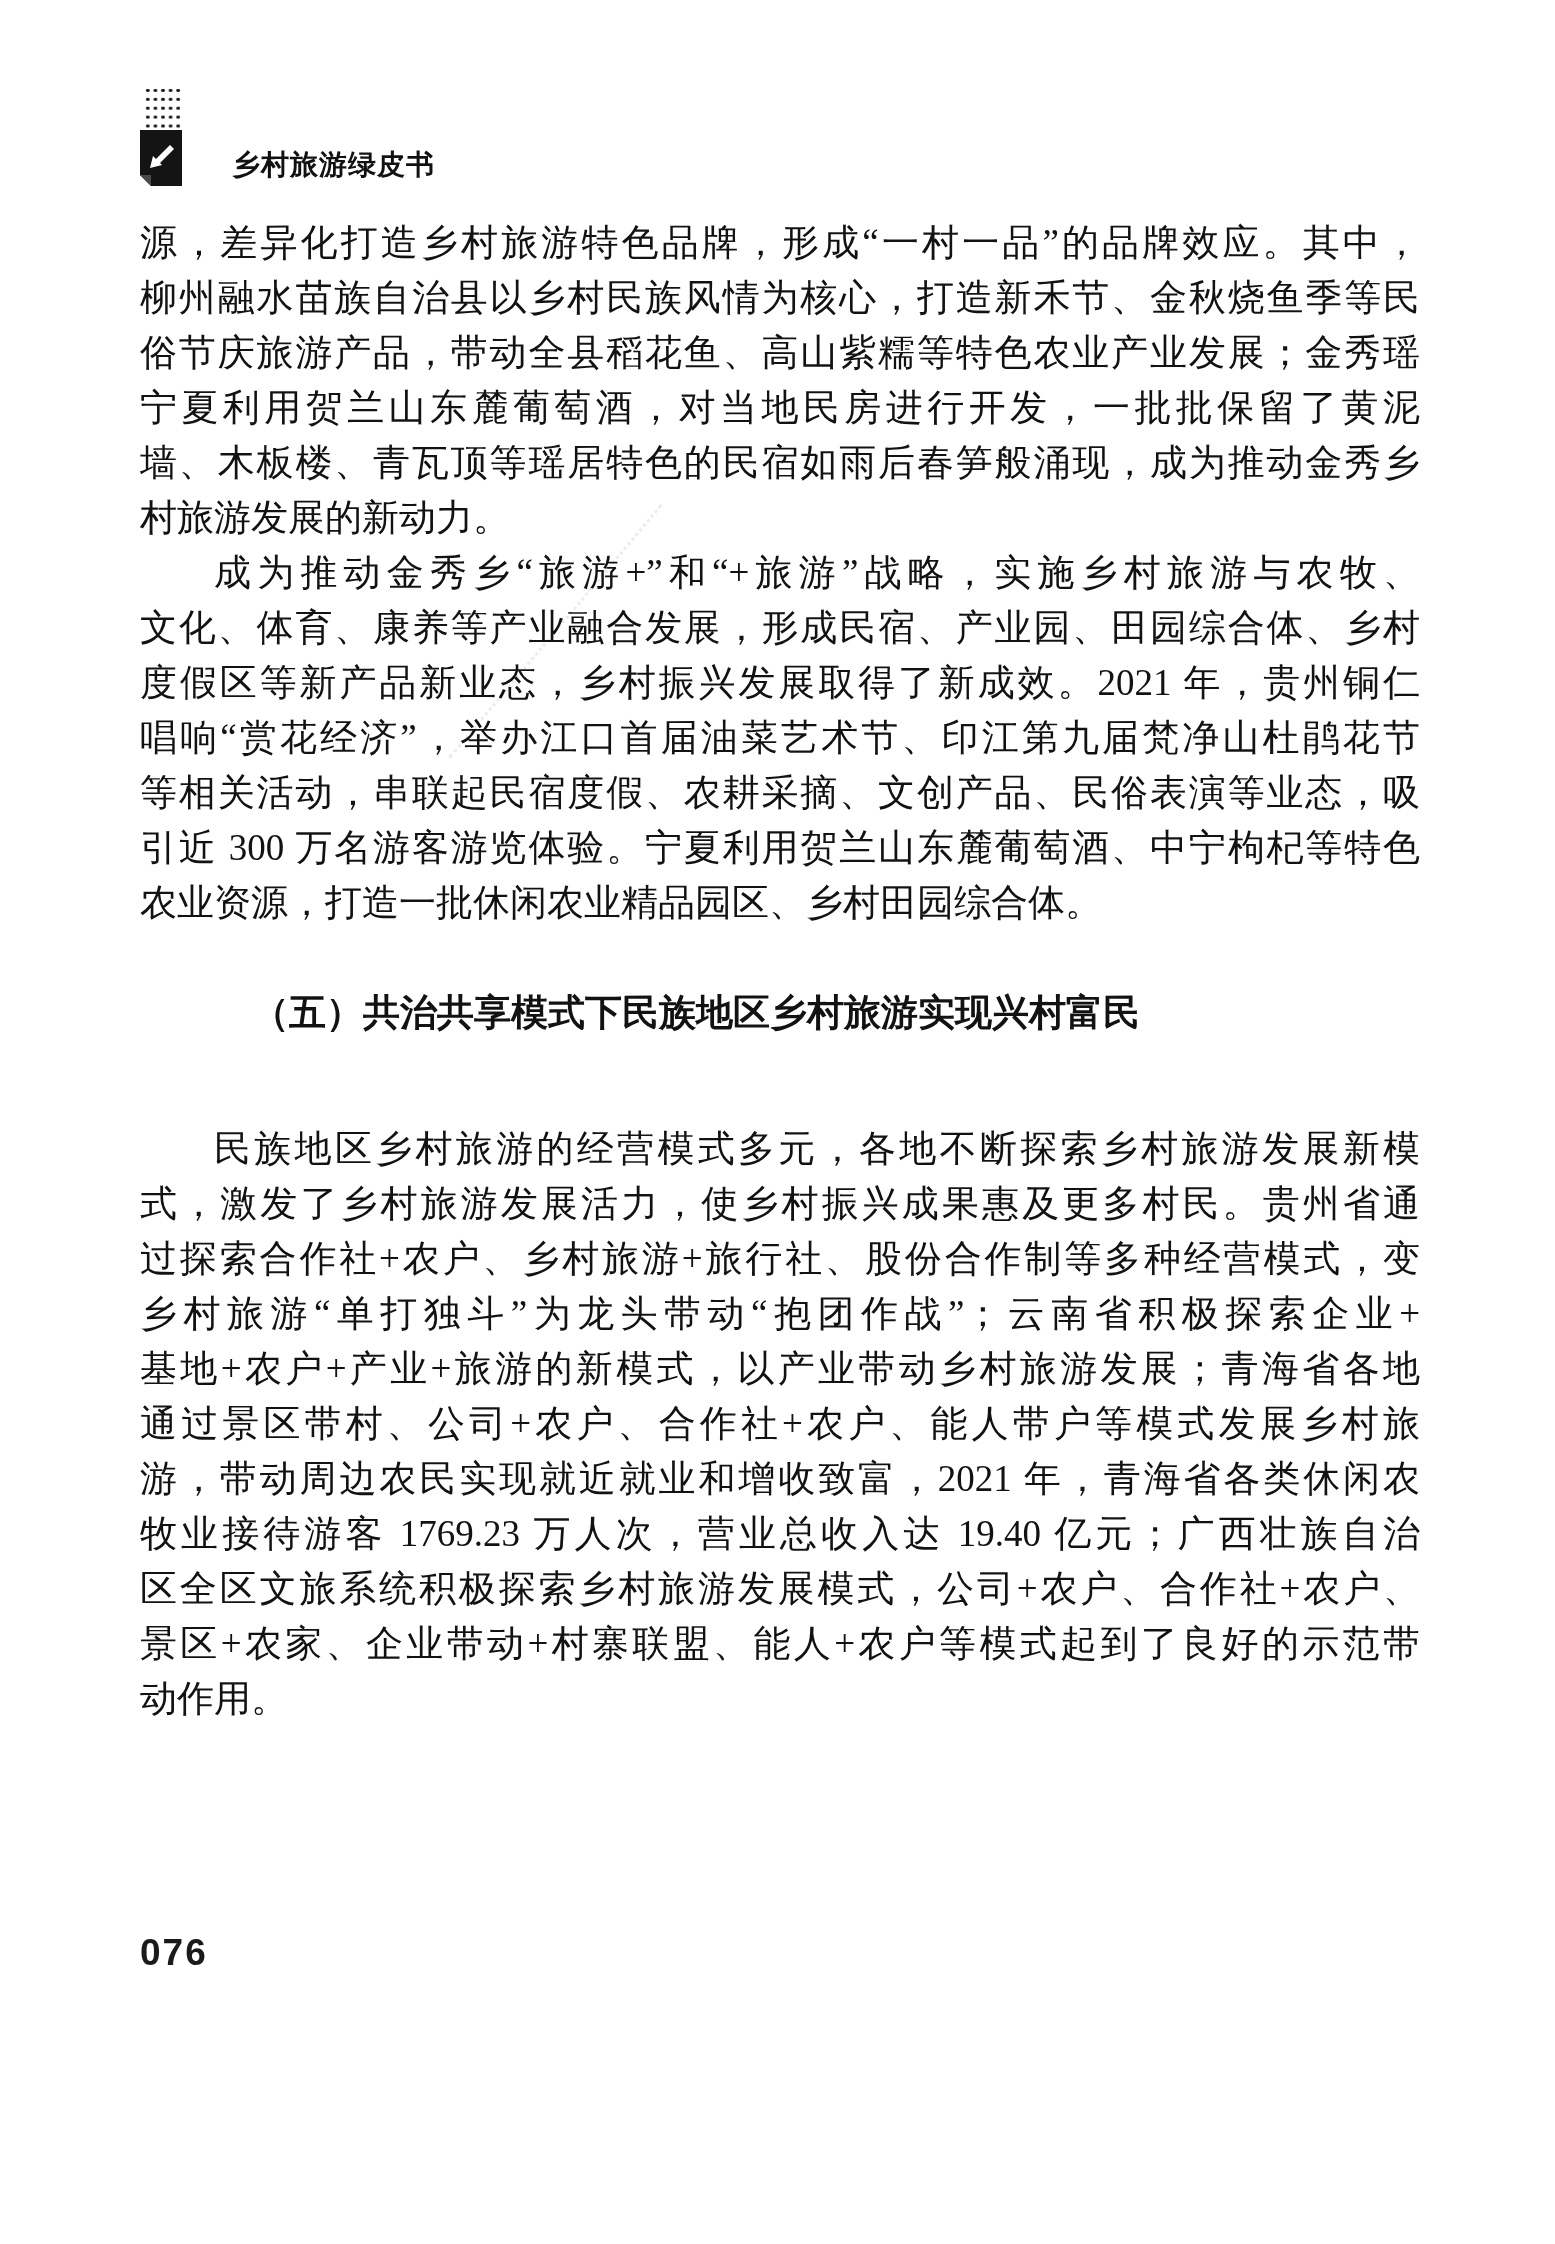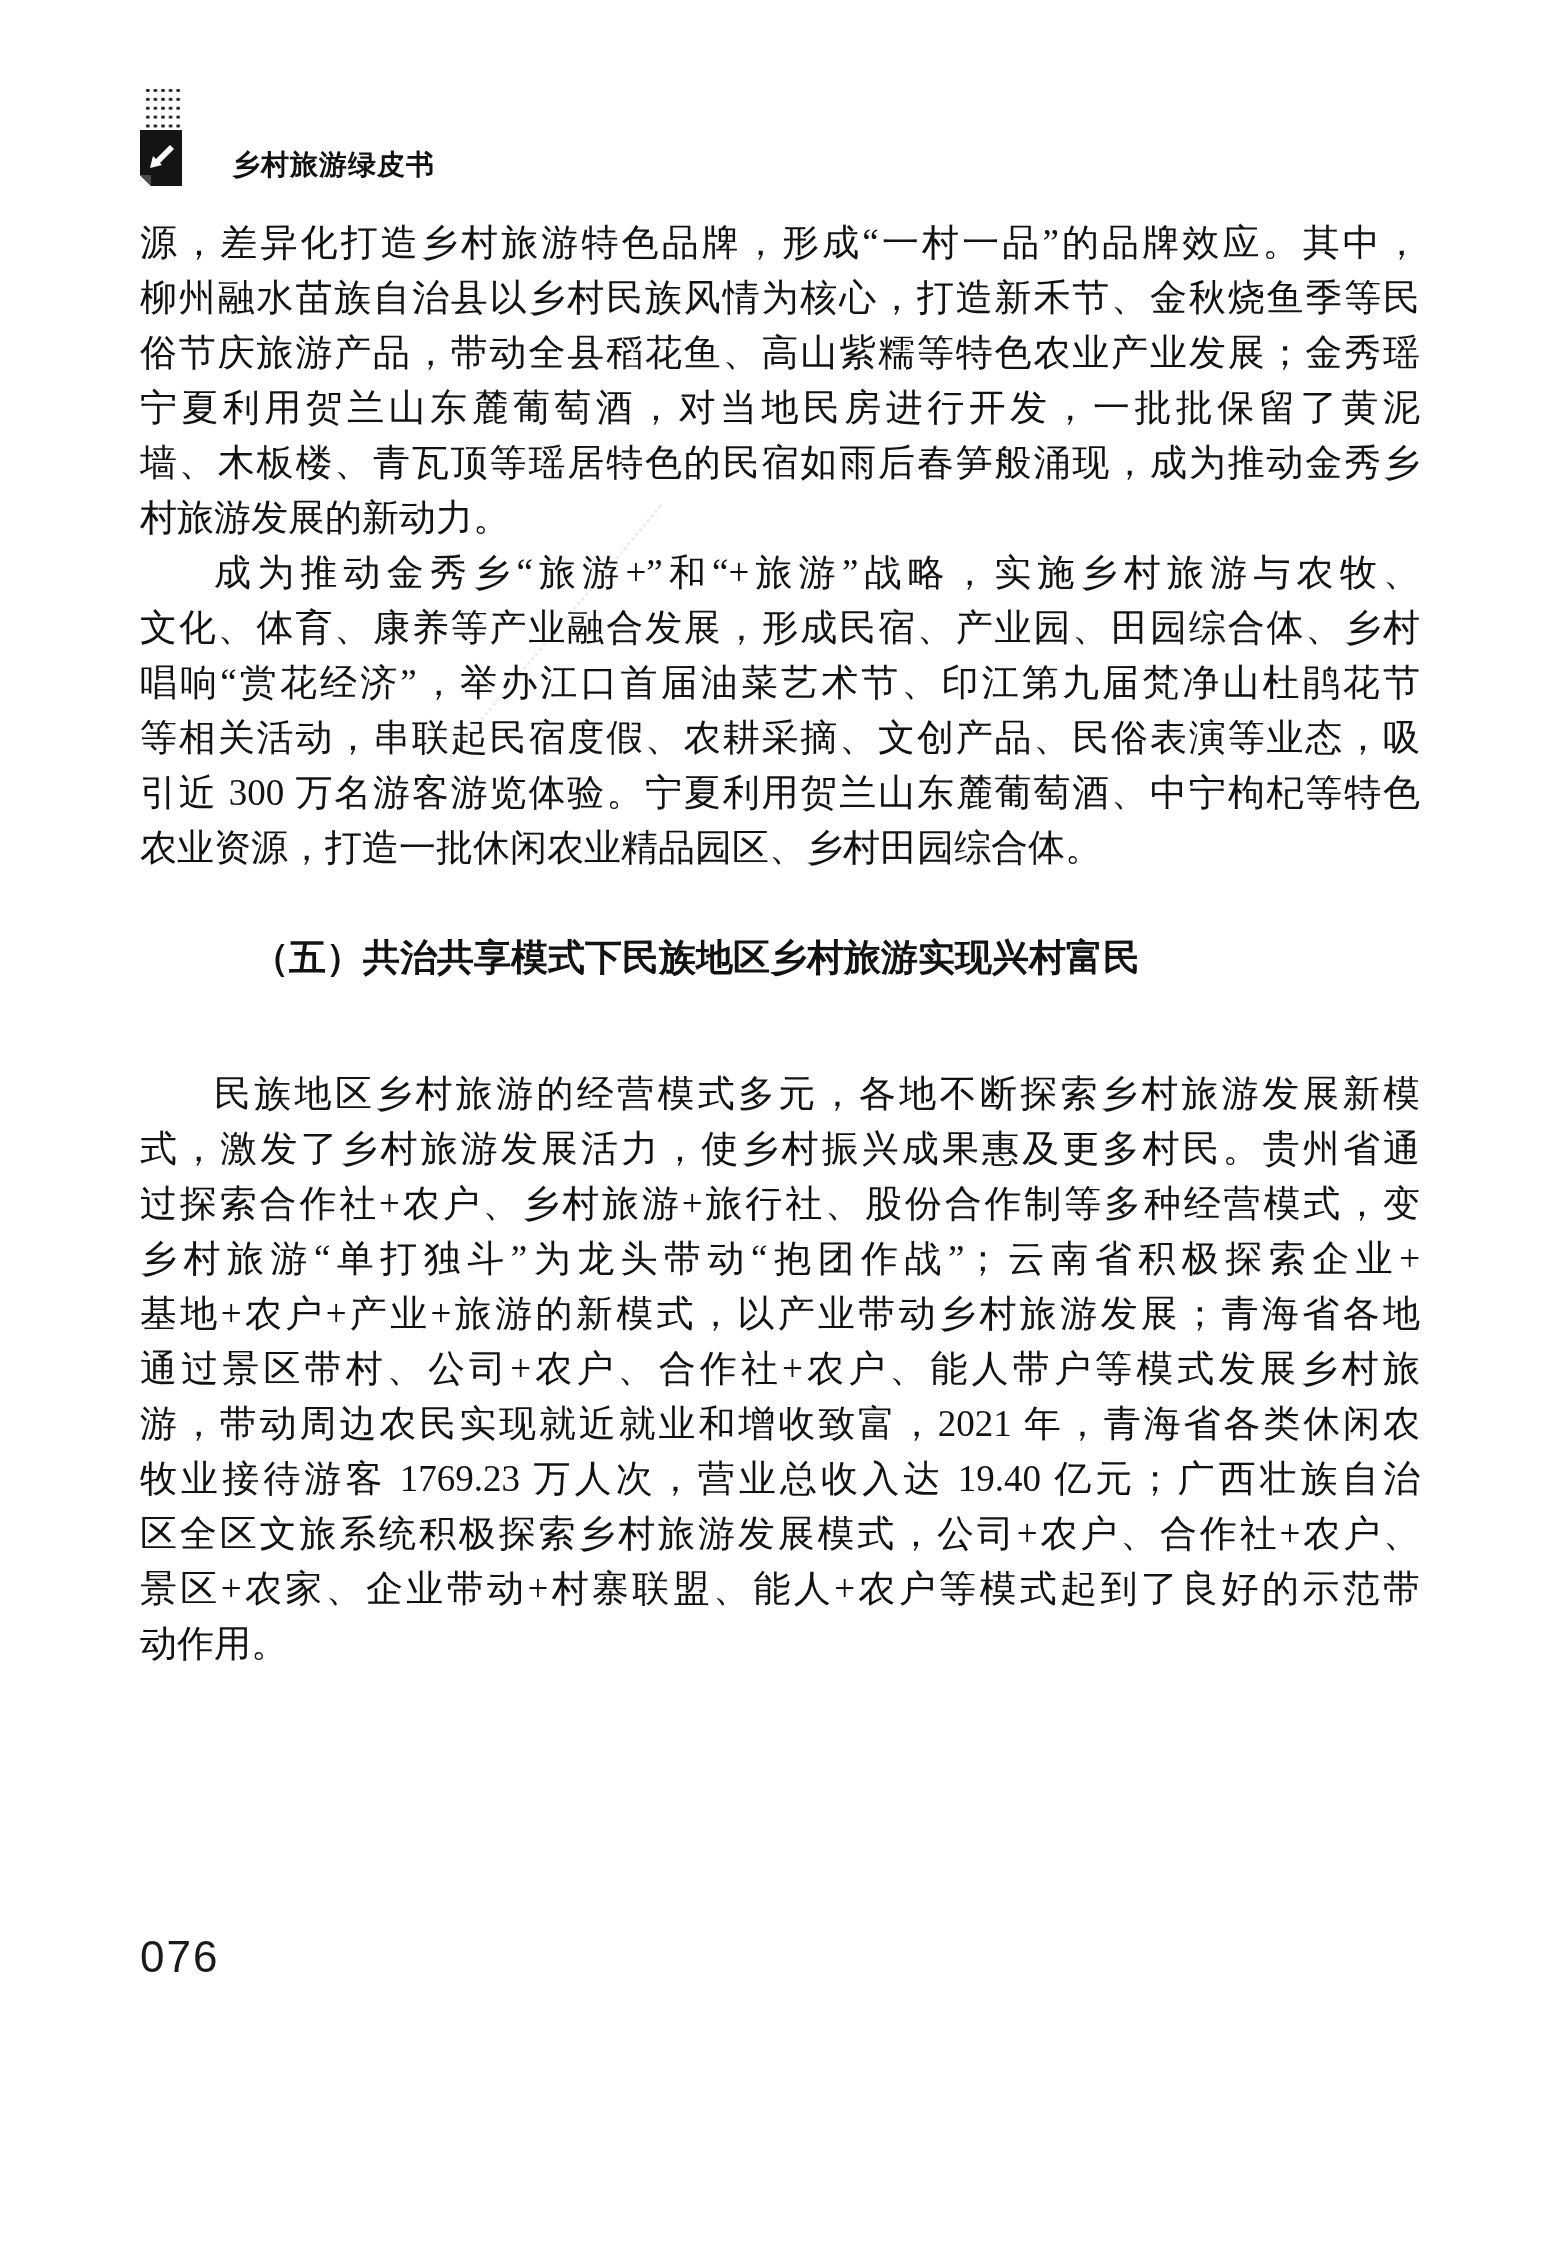--- a/index.html
+++ b/index.html
@@ -55,21 +55,21 @@
     border-left: 3px dotted rgba(120,120,120,0.28);
     transform: rotate(40deg);
     transform-origin: top center;
     opacity: 0.5;
   }
 
   
   .page-number {
     position: absolute; left: 140px; top: 1932px;
     font-family: "Liberation Sans", "DejaVu Sans", sans-serif;
-    font-weight: 400; font-size: 44px; letter-spacing: 2px; color: #1a1a1a;
+    font-weight: 700; font-size: 37px; letter-spacing: 2px; color: #1a1a1a;
   }
 </style>
 </head>
 <body>
 
 <div class="page">
 
   <div class="header">
     <div class="logo-dots"></div>
     <div class="logo-mark">
@@ -93,20 +93,21 @@
         <div class="line">俗节庆旅游产品，带动全县稻花鱼、高山紫糯等特色农业产业发展；金秀瑶</div>
         <div class="line">宁夏利用贺兰山东麓葡萄酒，对当地民房进行开发，一批批保留了黄泥</div>
         <div class="line">墙、木板楼、青瓦顶等瑶居特色的民宿如雨后春笋般涌现，成为推动金秀乡</div>
         <div class="line line-last">村旅游发展的新动力。</div>
       </div>
 
 
     <div class="paragraph">
         <div class="line line-indent">成为推动金秀乡“旅游+”和“+旅游”战略，实施乡村旅游与农牧、</div>
         <div class="line">文化、体育、康养等产业融合发展，形成民宿、产业园、田园综合体、乡村</div>
+        <div class="line">度假区等新产品新业态，乡村振兴发展取得了新成效。2021 年，贵州铜仁</div>
         <div class="line">唱响“赏花经济”，举办江口首届油菜艺术节、印江第九届梵净山杜鹃花节</div>
         <div class="line">等相关活动，串联起民宿度假、农耕采摘、文创产品、民俗表演等业态，吸</div>
         <div class="line">引近 300 万名游客游览体验。宁夏利用贺兰山东麓葡萄酒、中宁枸杞等特色</div>
         <div class="line line-last">农业资源，打造一批休闲农业精品园区、乡村田园综合体。</div>
       </div>
 
     <div class="section-heading">（五）共治共享模式下民族地区乡村旅游实现兴村富民</div>
 
     <div class="paragraph">
         <div class="line line-indent">民族地区乡村旅游的经营模式多元，各地不断探索乡村旅游发展新模</div>

